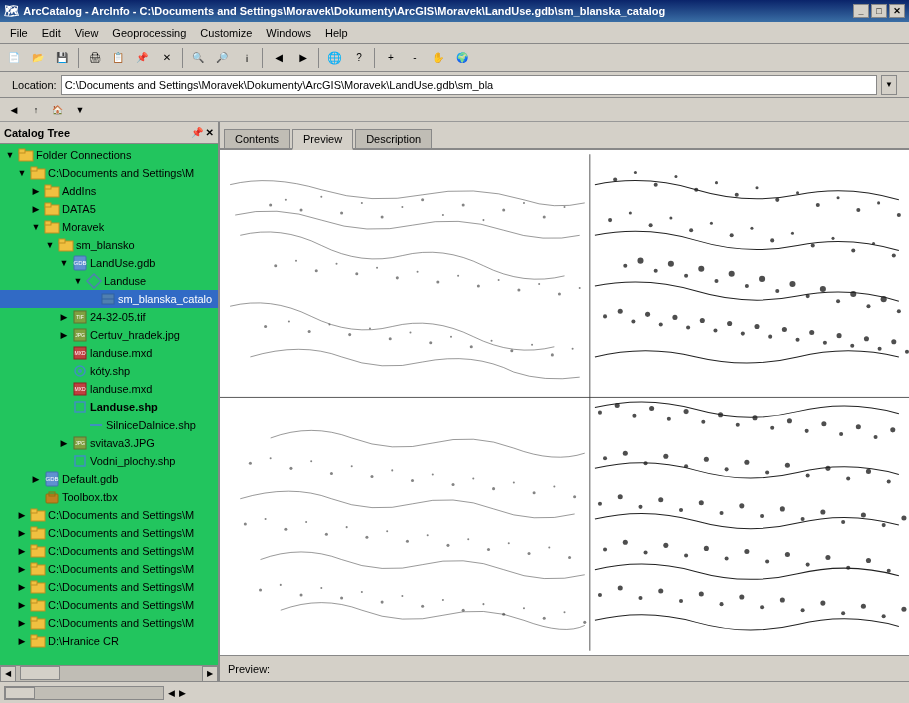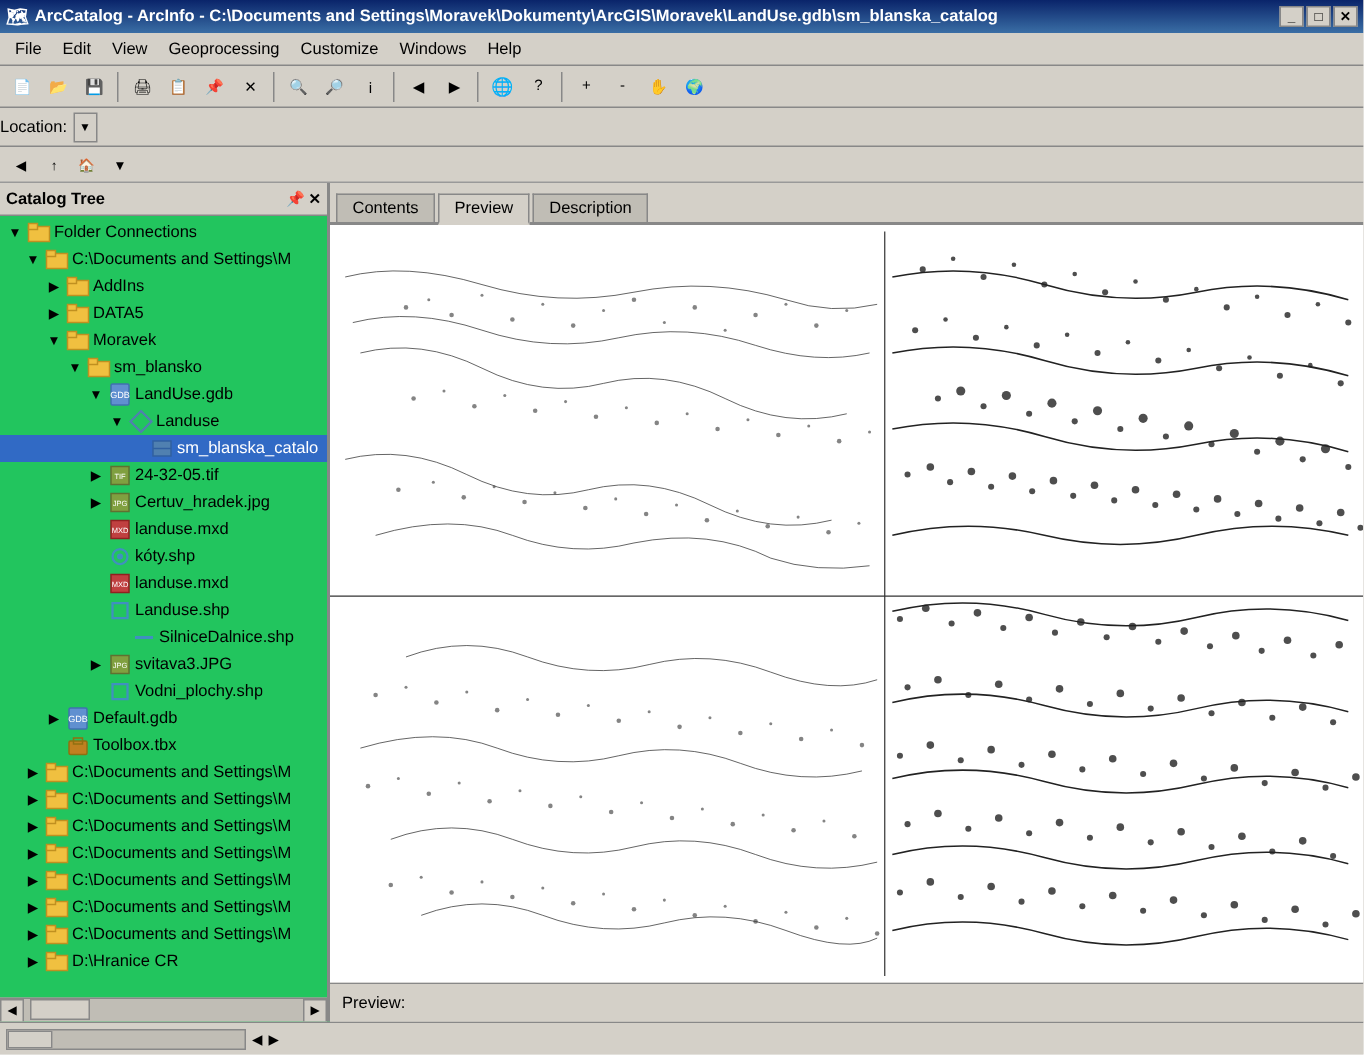--- a/index.html
+++ b/index.html
@@ -64,21 +64,21 @@
       font-size: 10px;
     }
     .toolbar-sep { width: 2px; height: 20px; border-left: 1px solid #888; margin: 0 2px; }
 
     
     .location-bar {
       background: #d4d0c8;
       height: 26px;
       display: flex;
       align-items: center;
-      padding: 2px 0;
+      padding: 2px 12px;
       gap: 4px;
       border-bottom: 1px solid #888;
     }
     .location-label { font-size: 11px; }
     .location-input {
       flex: 1;
       height: 20px;
       border: 1px solid #888;
       background: white;
       padding: 1px 3px;
@@ -326,20 +326,21 @@
   <div class="toolbar-btn">?</div>
   <div class="toolbar-sep"></div>
   <div class="toolbar-btn">+</div>
   <div class="toolbar-btn">-</div>
   <div class="toolbar-btn">✋</div>
   <div class="toolbar-btn">🌍</div>
 </div>
 
 <div class="location-bar">
   <span class="location-label">Location:</span>
+  <input class="location-input" type="text" value="C:\Documents and Settings\Moravek\Dokumenty\ArcGIS\Moravek\LandUse.gdb\sm_bla" style="">
   <div class="location-arrow">▼</div>
 </div>
 
 <div class="small-toolbar">
   <div class="small-btn">◀</div>
   <div class="small-btn">↑</div>
   <div class="small-btn">🏠</div>
   <div class="small-btn">▼</div>
 </div>
 
@@ -502,21 +503,21 @@
         <span class="expander"> </span>
         <span class="icon">
           <svg width="16" height="16">
               <rect x="2" y="2" width="12" height="12" fill="#c04040" stroke="#902020" stroke-width="1"></rect>
               <text x="8" y="10" text-anchor="middle" font-size="5" fill="white">MXD</text>
             </svg>
         </span>
         <span class="label">landuse.mxd</span>
       </div>
 
-      <div class="tree-item" style="padding-left:58px;">
+      <div class="tree-item" style="padding-left:58px;font-weight:bold;">
         <span class="expander"> </span>
         <span class="icon">
           <svg width="16" height="16">
               <polygon points="3,3 13,3 13,13 3,13" fill="none" stroke="#4090c0" stroke-width="1.5"></polygon>
             </svg>
         </span>
         <span class="label">Landuse.shp</span>
       </div>
 
       <div class="tree-item" style="padding-left:74px;">

